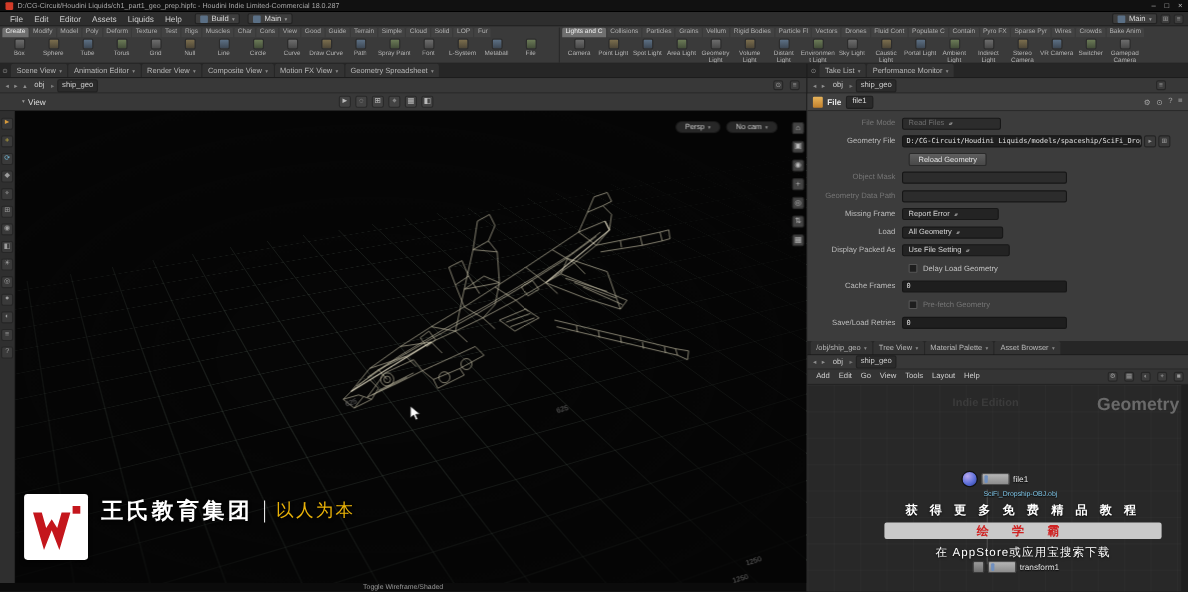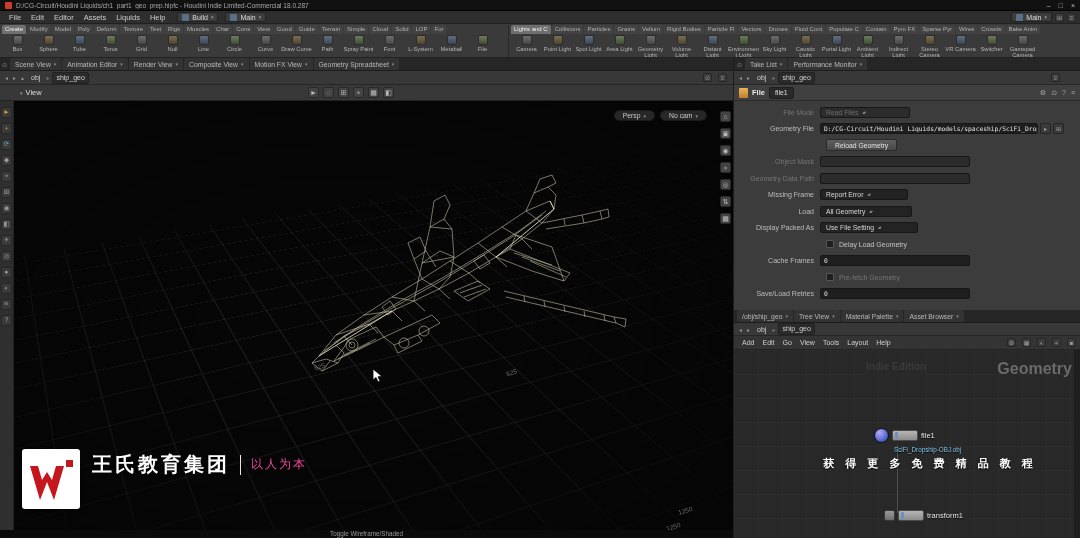--- a/index.html
+++ b/index.html
@@ -136,21 +136,21 @@
   #promo .badge{margin-top:4px;height:15px;background:#c9c9c9;border-radius:2px;display:flex;align-items:center;justify-content:center}
   #promo .badge span{font-size:11px;font-weight:bold;color:#cf2222;letter-spacing:9px}
   #promo .p2{margin-top:5px;font-size:10.5px;color:#fff;letter-spacing:1px;text-shadow:0 1px 2px rgba(0,0,0,0.85);white-space:nowrap}
 
   #brand{position:absolute;left:22px;top:449px;display:flex;gap:12px;z-index:30}
   #brand .logo{width:58px;height:60px;background:#fff;border-radius:3px;flex:none;display:flex;align-items:center;justify-content:center;box-shadow:0 1px 4px rgba(0,0,0,0.6)}
   #brand .btexts{display:flex;flex-direction:column;justify-content:space-between;padding:2px 0}
   #brand .brow1{display:flex;align-items:center;gap:10px}
   #brand .bname{font-size:20px;font-weight:bold;color:#fff;letter-spacing:3px;text-shadow:0 1px 3px rgba(0,0,0,0.9);white-space:nowrap}
   #brand .bdiv{width:1px;height:20px;background:#fff;opacity:0.9}
-  #brand .bslogan{font-size:12px;color:#ec4899;letter-spacing:2px;text-shadow:0 1px 3px rgba(0,0,0,0.9);white-space:nowrap}
+  #brand .bslogan{font-size:16px;color:#eab308;letter-spacing:2px;text-shadow:0 1px 3px rgba(0,0,0,0.9);white-space:nowrap}
   #brand .bfounded{font-size:11px;color:#fff;letter-spacing:7px;text-shadow:0 1px 3px rgba(0,0,0,0.9);margin-top:8px;white-space:nowrap}
 </style>
 </head>
 <body>
 
 <div id="root">
 
   <div id="titlebar">
     <span class="appicon"></span>
     <span class="title">D:/CG-Circuit/Houdini Liquids/ch1_part1_geo_prep.hipfc - Houdini Indie Limited-Commercial 18.0.287</span>
@@ -677,20 +677,24 @@
     <span class="node-sub" style="left:160px;top:96px">SciFi_Dropship-OBJ.obj</span>
 
     <div class="node" style="left:150px;top:160px">
       <span class="node-icon-sq"></span>
       <span class="node-body"></span>
       <span class="node-label">transform1</span>
     </div>
 
     <div id="promo">
       <div class="p1">获 得 更 多 免 费 精 品 教 程</div>
+      <div class="badge">
+          <span>绘 学 霸</span>
+        </div>
+      <div class="p2">在 AppStore或应用宝搜索下载</div>
     </div>
 
     <div id="net-scroll"></div>
   </div>
 
   <div id="brand">
     <span class="logo">
       <svg width="58" height="58" viewBox="0 0 58 58">
         <rect x="0" y="0" width="58" height="58" rx="3" fill="#ffffff"></rect>
         <path d="M8 16 L18 50 L25 32 L32 50 L42 16 L34 16 L30 30 L25 22 L20 30 L16 16 Z" fill="#c4161c"></path>

